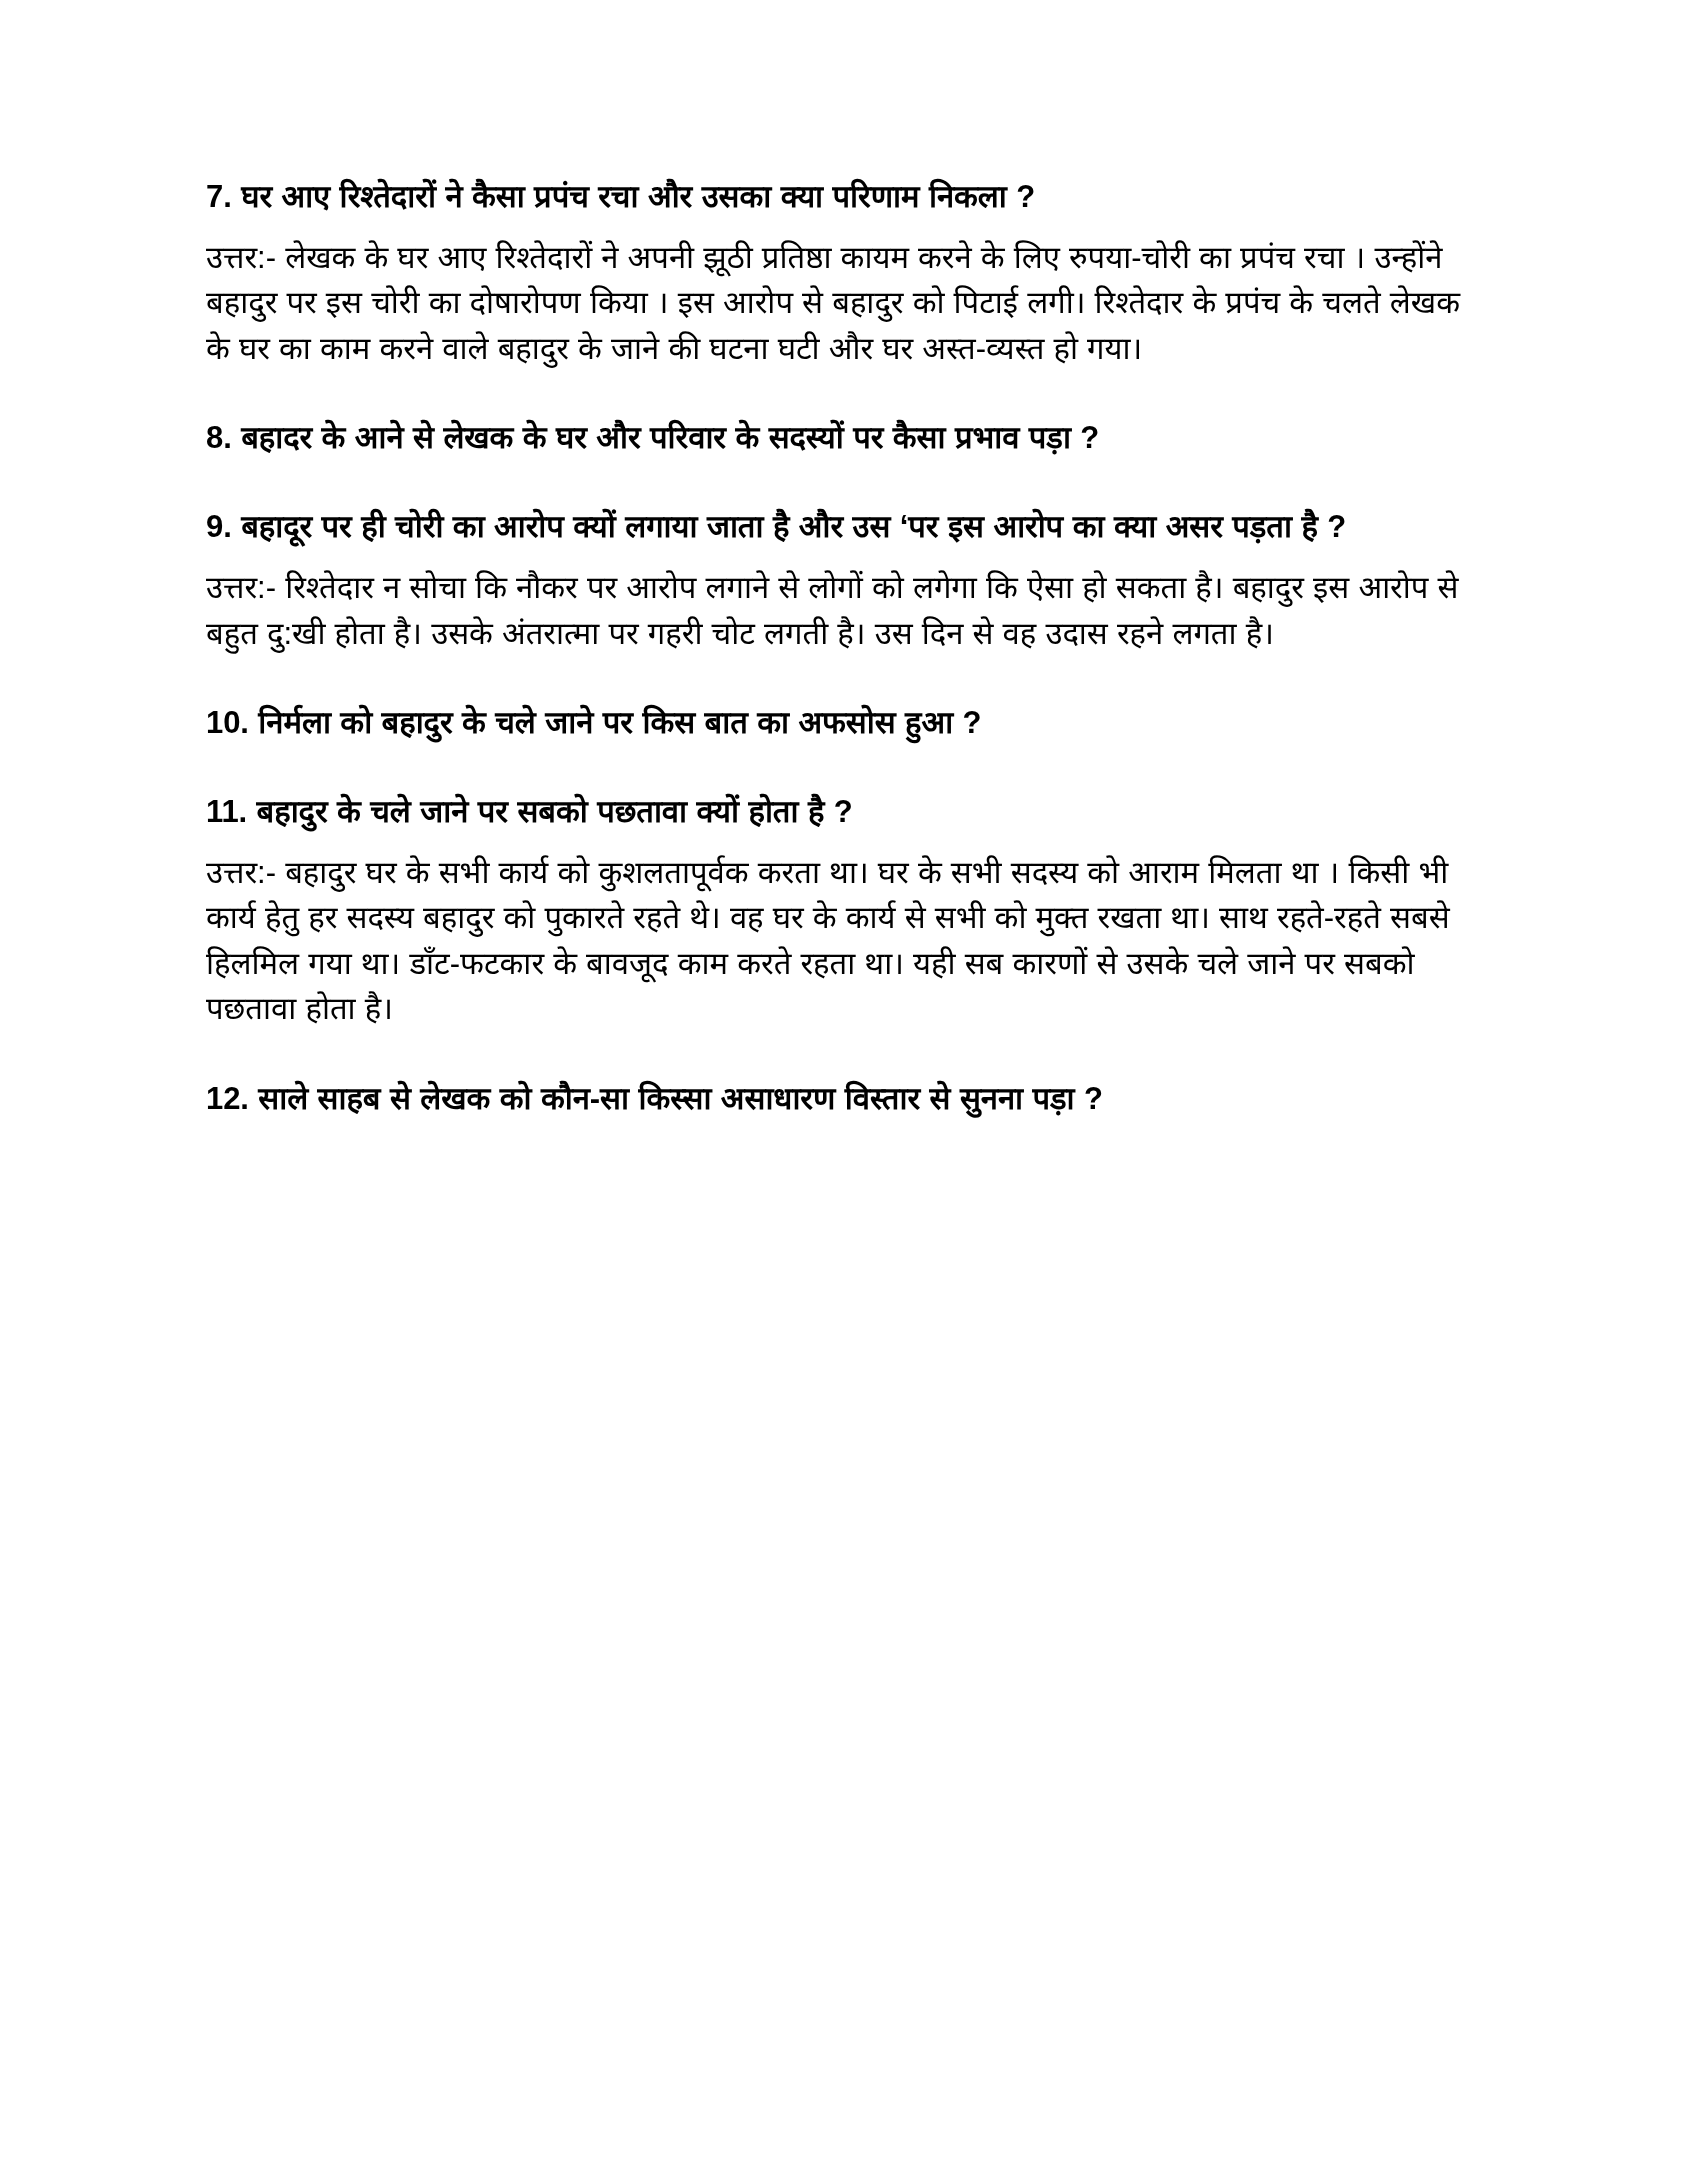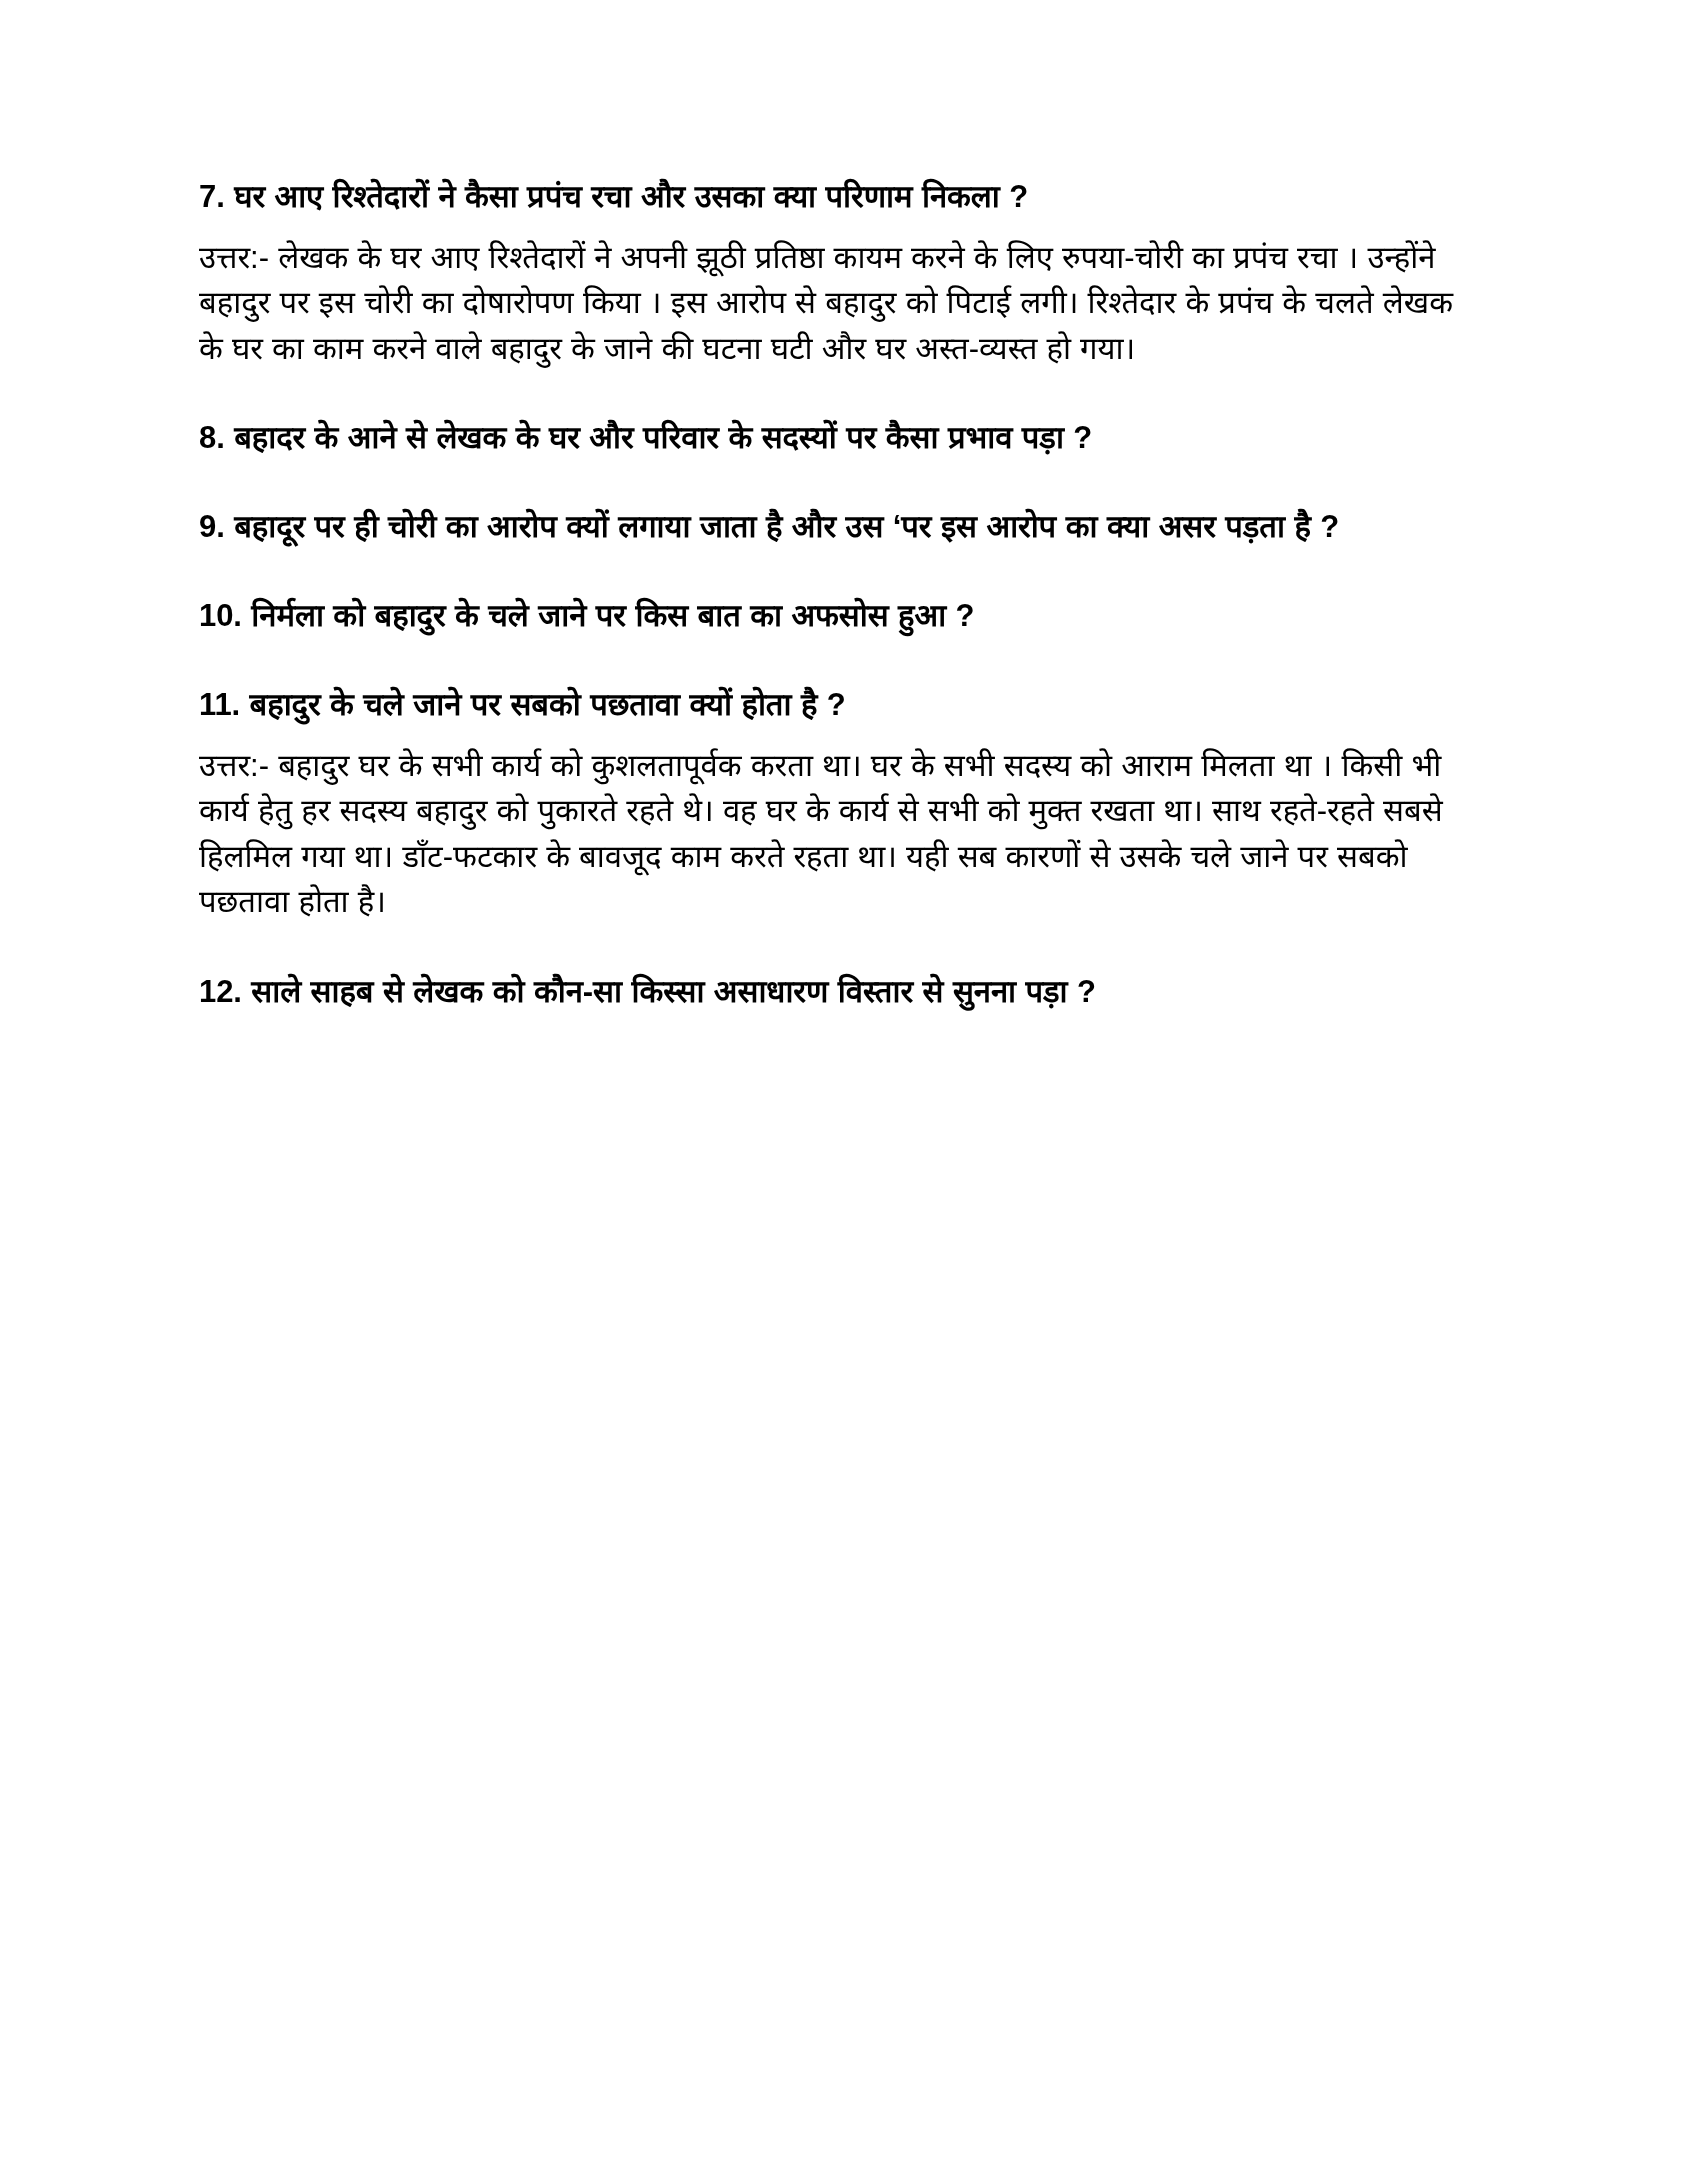--- a/index.html
+++ b/index.html
@@ -23,21 +23,21 @@
     background: #ffffff;
     padding: 176px 119px 0 191px;
   }
 
   .qa-list {
     display: block;
   }
 
   .qa-block {
     display: block;
-    margin: 0 0 46px 8px;
+    margin: 0 0 46px 15px;
   }
 
   .qa-block:last-child {
     margin-bottom: 0;
   }
 
   .question {
     font-size: 31px;
     font-weight: bold;
     line-height: 1.38;
@@ -77,20 +77,21 @@
       <p class="question">7. घर आए रिश्तेदारों ने कैसा प्रपंच रचा और उसका क्या परिणाम निकला ?</p>
       <p class="answer"><span class="answer-label">उत्तर:-</span> <span class="answer-text">लेखक के घर आए रिश्तेदारों ने अपनी झूठी प्रतिष्ठा कायम करने के लिए रुपया-चोरी का प्रपंच रचा । उन्होंने बहादुर पर इस चोरी का दोषारोपण किया । इस आरोप से बहादुर को पिटाई लगी। रिश्तेदार के प्रपंच के चलते लेखक के घर का काम करने वाले बहादुर के जाने की घटना घटी और घर अस्त-व्यस्त हो गया।</span></p>
     </div>
 
     <div class="qa-block">
       <p class="question">8. बहादर के आने से लेखक के घर और परिवार के सदस्यों पर कैसा प्रभाव पड़ा ?</p>
     </div>
 
     <div class="qa-block">
       <p class="question">9. बहादूर पर ही चोरी का आरोप क्यों लगाया जाता है और उस ‘पर इस आरोप का क्या असर पड़ता है ?</p>
+      <p class="answer"><span class="answer-label">उत्तर:-</span> <span class="answer-text">रिश्तेदार न सोचा कि नौकर पर आरोप लगाने से लोगों को लगेगा कि ऐसा हो सकता है। बहादुर इस आरोप से बहुत दु:खी होता है। उसके अंतरात्मा पर गहरी चोट लगती है। उस दिन से वह उदास रहने लगता है।</span></p>
     </div>
 
     <div class="qa-block">
       <p class="question">10. निर्मला को बहादुर के चले जाने पर किस बात का अफसोस हुआ ?</p>
     </div>
 
     <div class="qa-block">
       <p class="question">11. बहादुर के चले जाने पर सबको पछतावा क्यों होता है ?</p>
       <p class="answer"><span class="answer-label">उत्तर:-</span> <span class="answer-text">बहादुर घर के सभी कार्य को कुशलतापूर्वक करता था। घर के सभी सदस्य को आराम मिलता था । किसी भी कार्य हेतु हर सदस्य बहादुर को पुकारते रहते थे। वह घर के कार्य से सभी को मुक्त रखता था। साथ रहते-रहते सबसे हिलमिल गया था। डाँट-फटकार के बावजूद काम करते रहता था। यही सब कारणों से उसके चले जाने पर सबको पछतावा होता है।</span></p>
     </div>

